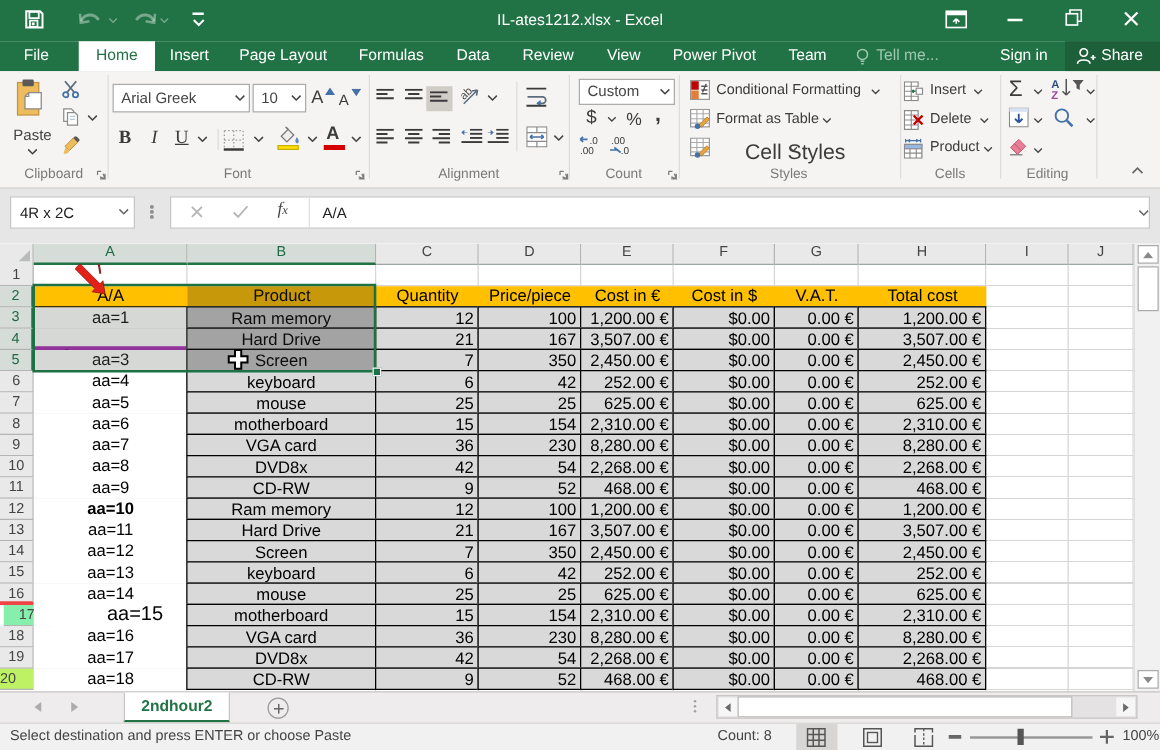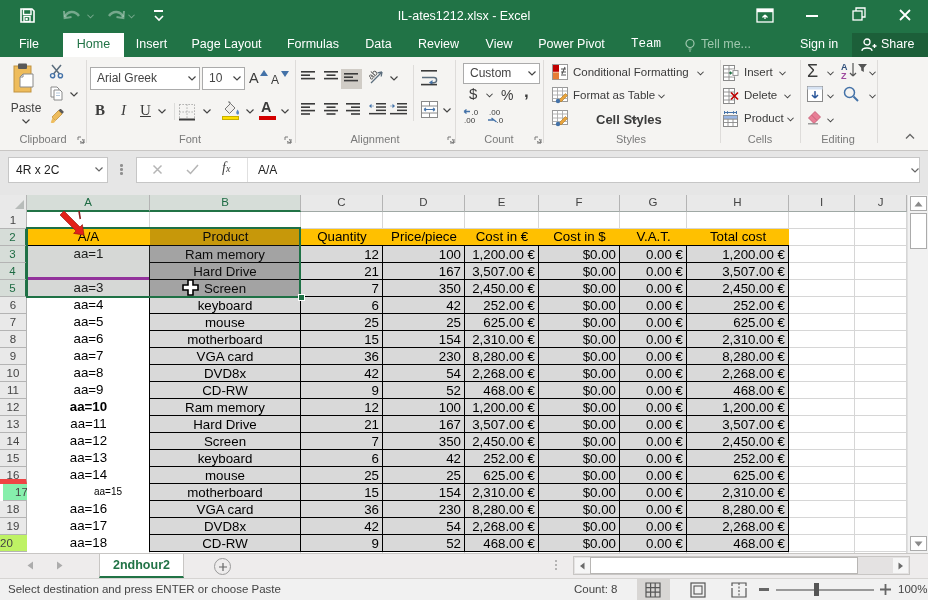--- a/index.html
+++ b/index.html
@@ -52,21 +52,21 @@
 <div class="abs" style="left:0;top:33px;width:928px;height:24px;background:#217346;color:#fff;font-size:12.5px;">
 <div class="abs" style="left:63px;top:0;width:61px;height:24px;background:#fff;color:#217346;text-align:center;line-height:23px;">Home</div>
 <div class="abs" style="left:12px;top:0;width:34px;height:24px;text-align:center;line-height:23px;">File</div>
 <div class="abs" style="left:134px;top:0;width:35px;height:24px;text-align:center;line-height:23px;">Insert</div>
 <div class="abs" style="left:190px;top:0;width:73px;height:24px;text-align:center;line-height:23px;">Page Layout</div>
 <div class="abs" style="left:285px;top:0;width:56px;height:24px;text-align:center;line-height:23px;">Formulas</div>
 <div class="abs" style="left:362px;top:0;width:33px;height:24px;text-align:center;line-height:23px;">Data</div>
 <div class="abs" style="left:416px;top:0;width:45px;height:24px;text-align:center;line-height:23px;">Review</div>
 <div class="abs" style="left:482px;top:0;width:34px;height:24px;text-align:center;line-height:23px;">View</div>
 <div class="abs" style="left:537px;top:0;width:69px;height:24px;text-align:center;line-height:23px;">Power Pivot</div>
-<div class="abs" style="left:627px;top:0;width:38px;height:24px;text-align:center;line-height:23px;font-family:Liberation Mono, monospace;">Team</div>
+<div class="abs" style="left:627px;top:0;width:38px;height:24px;text-align:center;line-height:23px;">Team</div>
 <svg class="abs" style="left:684px;top:5px;" width="12" height="15" viewBox="0 0 12 15">
         <circle cx="6" cy="5.5" r="4" fill="none" stroke="#9fc7ae" stroke-width="1.2"></circle>
         <path d="M4.5 11 h3 M5 13 h2" stroke="#9fc7ae" stroke-width="1.2"></path>
       </svg>
 <div class="abs" style="left:701px;top:0;width:70px;height:24px;line-height:23px;color:#9fc7ae;">Tell me...</div>
 <div class="abs" style="left:800px;top:0;width:46px;height:24px;line-height:23px;color:#fff;">Sign in</div>
 <div class="abs" style="left:852px;top:0;width:76px;height:24px;background:#1c5f39;">
         <svg class="abs" style="left:8px;top:4px;" width="17" height="16" viewBox="0 0 17 16">
           <circle cx="7" cy="5" r="3" fill="none" stroke="#fff" stroke-width="1.3"></circle>
           <path d="M2 14 c0-4 10-4 10 0" fill="none" stroke="#fff" stroke-width="1.3"></path>
@@ -286,21 +286,21 @@
 <div class="abs" style="left:573px;top:32px;font-size:11.5px;color:#3b3b3b;">Format as Table</div>
 <svg class="abs" style="left:658px;top:37px;" width="7" height="5" viewBox="0 0 8 5">
         <path d="M0.5 0.5 L4 4 L7.5 0.5" stroke="#444" stroke-width="1.2" fill="none"></path>
       </svg>
 <svg class="abs" style="left:552px;top:53px;" width="17" height="17" viewBox="0 0 17 17">
         <rect x="0.5" y="0.5" width="15" height="14" fill="#fff" stroke="#999"></rect>
         <path d="M0.5 4 h15 M0.5 8 h15 M0.5 11.5 h15 M5.5 0.5 v14 M10.5 0.5 v14" stroke="#aaa" stroke-width="0.9"></path>
         <path d="M8 16 L14.5 9.5 l2 2 L10 18 Z" fill="#e8a33d" stroke="#b07820" stroke-width="0.6" transform="translate(-1,-3)"></path>
         <circle cx="6" cy="14" r="2.2" fill="#4472a8"></circle>
       </svg>
-<div class="abs" style="left:596px;top:55px;font-size:13px;color:#3b3b3b;font-weight:bold;">Cell Styles</div>
+<div class="abs" style="left:596px;top:55px;font-size:17px;color:#3b3b3b;">Cell Styles</div>
 <svg class="abs" style="left:631px;top:60px;" width="7" height="5" viewBox="0 0 8 5">
         <path d="M0.5 0.5 L4 4 L7.5 0.5" stroke="#444" stroke-width="1.2" fill="none"></path>
       </svg>
 <svg class="abs" style="left:723px;top:8px;" width="16" height="16" viewBox="0 0 16 16">
         <rect x="0.5" y="0.5" width="11" height="15" fill="#fff" stroke="#8a8a8a"></rect>
         <path d="M0.5 4 h11 M0.5 8 h11 M0.5 12 h11 M6 0.5 v15" stroke="#8a8a8a" stroke-width="0.9"></path>
         <rect x="9" y="4.6" width="7" height="6.8" fill="#f5f4f2"></rect>
         <rect x="10" y="5.6" width="5" height="4.8" fill="#fff" stroke="#8a8a8a" stroke-width="0.9"></rect>
         <path d="M9.5 8 h-3 M6.5 8 l1.5 -1.2 M6.5 8 l1.5 1.2" stroke="#217346" stroke-width="1.1" fill="none"></path>
       </svg>
@@ -412,21 +412,21 @@
 <div class="abs" style="left:0;top:102px;width:27px;height:17px;background:#e9e9e9;border-right:1px solid #b4b4b4;border-bottom:1px solid #b4b4b4;color:#444;font-size:11.5px;text-align:center;line-height:16px;">6</div>
 <div class="abs" style="left:0;top:119px;width:27px;height:17px;background:#e9e9e9;border-right:1px solid #b4b4b4;border-bottom:1px solid #b4b4b4;color:#444;font-size:11.5px;text-align:center;line-height:16px;">7</div>
 <div class="abs" style="left:0;top:136px;width:27px;height:17px;background:#e9e9e9;border-right:1px solid #b4b4b4;border-bottom:1px solid #b4b4b4;color:#444;font-size:11.5px;text-align:center;line-height:16px;">8</div>
 <div class="abs" style="left:0;top:153px;width:27px;height:17px;background:#e9e9e9;border-right:1px solid #b4b4b4;border-bottom:1px solid #b4b4b4;color:#444;font-size:11.5px;text-align:center;line-height:16px;">9</div>
 <div class="abs" style="left:0;top:170px;width:27px;height:17px;background:#e9e9e9;border-right:1px solid #b4b4b4;border-bottom:1px solid #b4b4b4;color:#444;font-size:11.5px;text-align:center;line-height:16px;">10</div>
 <div class="abs" style="left:0;top:187px;width:27px;height:17px;background:#e9e9e9;border-right:1px solid #b4b4b4;border-bottom:1px solid #b4b4b4;color:#444;font-size:11.5px;text-align:center;line-height:16px;">11</div>
 <div class="abs" style="left:0;top:204px;width:27px;height:17px;background:#e9e9e9;border-right:1px solid #b4b4b4;border-bottom:1px solid #b4b4b4;color:#444;font-size:11.5px;text-align:center;line-height:16px;">12</div>
 <div class="abs" style="left:0;top:221px;width:27px;height:17px;background:#e9e9e9;border-right:1px solid #b4b4b4;border-bottom:1px solid #b4b4b4;color:#444;font-size:11.5px;text-align:center;line-height:16px;">13</div>
 <div class="abs" style="left:0;top:238px;width:27px;height:17px;background:#e9e9e9;border-right:1px solid #b4b4b4;border-bottom:1px solid #b4b4b4;color:#444;font-size:11.5px;text-align:center;line-height:16px;">14</div>
 <div class="abs" style="left:0;top:255px;width:27px;height:17px;background:#e9e9e9;border-right:1px solid #b4b4b4;border-bottom:1px solid #b4b4b4;color:#444;font-size:11.5px;text-align:center;line-height:16px;">15</div>
-<div class="abs" style="left:0;top:272px;width:27px;height:17px;background:#e9e9e9;border-right:1px solid #b4b4b4;border-bottom:5px solid #ef4444;color:#444;font-size:11.5px;text-align:center;line-height:16px;">16</div>
+<div class="abs" style="left:0;top:272px;width:27px;height:17px;background:#e9e9e9;border-right:1px solid #b4b4b4;border-bottom:3px solid #ef4444;color:#444;font-size:11.5px;text-align:center;line-height:16px;">16</div>
 <div class="abs" style="left:3px;top:289px;width:38px;height:17px;background:#86efac;border-right:1px solid #b4b4b4;border-bottom:1px solid #b4b4b4;color:#444;font-size:11.5px;text-align:center;line-height:16px;">17</div>
 <div class="abs" style="left:0;top:306px;width:27px;height:17px;background:#e9e9e9;border-right:1px solid #b4b4b4;border-bottom:1px solid #b4b4b4;color:#444;font-size:11.5px;text-align:center;line-height:16px;">18</div>
 <div class="abs" style="left:0;top:323px;width:27px;height:17px;background:#e9e9e9;border-right:1px solid #b4b4b4;border-bottom:1px solid #b4b4b4;color:#444;font-size:11.5px;text-align:center;line-height:16px;">19</div>
 <div class="abs" style="left:0;top:340px;width:47px;height:17px;background:#bef264;border-right:1px solid #b4b4b4;border-bottom:1px solid #b4b4b4;color:#444;font-size:11.5px;line-height:16px;">20</div>
 <div class="abs" style="left:27px;top:17px;width:880px;height:341px;background:repeating-linear-gradient(to bottom,transparent 0,transparent 16px,#d6d6d6 16px,#d6d6d6 17px);"></div>
 <div class="abs" style="left:149px;top:17px;width:1px;height:341px;background:#d6d6d6;"></div>
 <div class="abs" style="left:300px;top:17px;width:1px;height:341px;background:#d6d6d6;"></div>
 <div class="abs" style="left:382px;top:17px;width:1px;height:341px;background:#d6d6d6;"></div>
 <div class="abs" style="left:464px;top:17px;width:1px;height:341px;background:#d6d6d6;"></div>
 <div class="abs" style="left:538px;top:17px;width:1px;height:341px;background:#d6d6d6;"></div>
@@ -550,21 +550,21 @@
 <div class="abs" style="left:619px;top:254px;width:68px;height:18px;background:#d9d9d9;border:1px solid #000;font-size:13.3px;text-align:right;line-height:17px;padding-right:3px;color:#000;">0.00 €</div>
 <div class="abs" style="left:686px;top:254px;width:103px;height:18px;background:#d9d9d9;border:1px solid #000;font-size:13.3px;text-align:right;line-height:17px;padding-right:3px;color:#000;">252.00 €</div>
 <div class="abs" style="left:27px;top:272px;width:123px;height:17px;background:#fff;font-size:13.3px;text-align:center;line-height:16px;">aa=14</div>
 <div class="abs" style="left:149px;top:271px;width:152px;height:18px;background:#d9d9d9;border:1px solid #000;font-size:13.3px;text-align:center;line-height:17px;color:#000;">mouse</div>
 <div class="abs" style="left:300px;top:271px;width:83px;height:18px;background:#d9d9d9;border:1px solid #000;font-size:13.3px;text-align:right;line-height:17px;padding-right:3px;color:#000;">25</div>
 <div class="abs" style="left:382px;top:271px;width:83px;height:18px;background:#d9d9d9;border:1px solid #000;font-size:13.3px;text-align:right;line-height:17px;padding-right:3px;color:#000;">25</div>
 <div class="abs" style="left:464px;top:271px;width:75px;height:18px;background:#d9d9d9;border:1px solid #000;font-size:13.3px;text-align:right;line-height:17px;padding-right:3px;color:#000;">625.00 €</div>
 <div class="abs" style="left:538px;top:271px;width:82px;height:18px;background:#d9d9d9;border:1px solid #000;font-size:13.3px;text-align:right;line-height:17px;padding-right:3px;color:#000;">$0.00</div>
 <div class="abs" style="left:619px;top:271px;width:68px;height:18px;background:#d9d9d9;border:1px solid #000;font-size:13.3px;text-align:right;line-height:17px;padding-right:3px;color:#000;">0.00 €</div>
 <div class="abs" style="left:686px;top:271px;width:103px;height:18px;background:#d9d9d9;border:1px solid #000;font-size:13.3px;text-align:right;line-height:17px;padding-right:3px;color:#000;">625.00 €</div>
-<div class="abs" style="left:27px;top:289px;width:123px;height:17px;background:#fff;font-size:10px;text-align:center;line-height:16px;padding-left:39px;">aa=15</div>
+<div class="abs" style="left:27px;top:289px;width:123px;height:17px;background:#fff;font-size:16px;text-align:center;line-height:16px;padding-left:39px;">aa=15</div>
 <div class="abs" style="left:149px;top:288px;width:152px;height:18px;background:#d9d9d9;border:1px solid #000;font-size:13.3px;text-align:center;line-height:17px;color:#000;">motherboard</div>
 <div class="abs" style="left:300px;top:288px;width:83px;height:18px;background:#d9d9d9;border:1px solid #000;font-size:13.3px;text-align:right;line-height:17px;padding-right:3px;color:#000;">15</div>
 <div class="abs" style="left:382px;top:288px;width:83px;height:18px;background:#d9d9d9;border:1px solid #000;font-size:13.3px;text-align:right;line-height:17px;padding-right:3px;color:#000;">154</div>
 <div class="abs" style="left:464px;top:288px;width:75px;height:18px;background:#d9d9d9;border:1px solid #000;font-size:13.3px;text-align:right;line-height:17px;padding-right:3px;color:#000;">2,310.00 €</div>
 <div class="abs" style="left:538px;top:288px;width:82px;height:18px;background:#d9d9d9;border:1px solid #000;font-size:13.3px;text-align:right;line-height:17px;padding-right:3px;color:#000;">$0.00</div>
 <div class="abs" style="left:619px;top:288px;width:68px;height:18px;background:#d9d9d9;border:1px solid #000;font-size:13.3px;text-align:right;line-height:17px;padding-right:3px;color:#000;">0.00 €</div>
 <div class="abs" style="left:686px;top:288px;width:103px;height:18px;background:#d9d9d9;border:1px solid #000;font-size:13.3px;text-align:right;line-height:17px;padding-right:3px;color:#000;">2,310.00 €</div>
 <div class="abs" style="left:27px;top:306px;width:123px;height:17px;background:#fff;font-size:13.3px;text-align:center;line-height:16px;">aa=16</div>
 <div class="abs" style="left:149px;top:305px;width:152px;height:18px;background:#d9d9d9;border:1px solid #000;font-size:13.3px;text-align:center;line-height:17px;color:#000;">VGA card</div>
 <div class="abs" style="left:300px;top:305px;width:83px;height:18px;background:#d9d9d9;border:1px solid #000;font-size:13.3px;text-align:right;line-height:17px;padding-right:3px;color:#000;">36</div>

